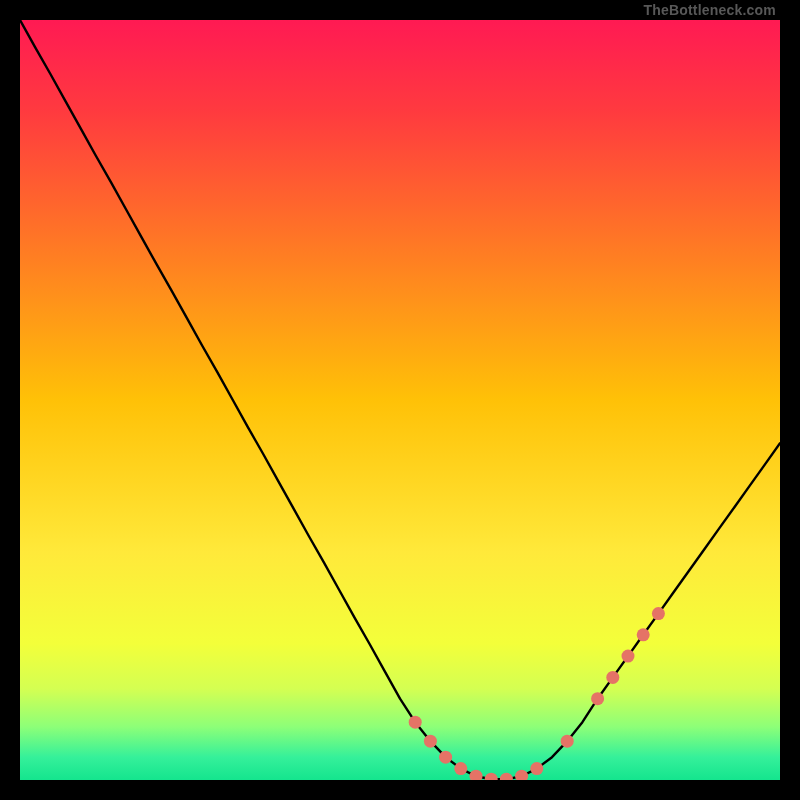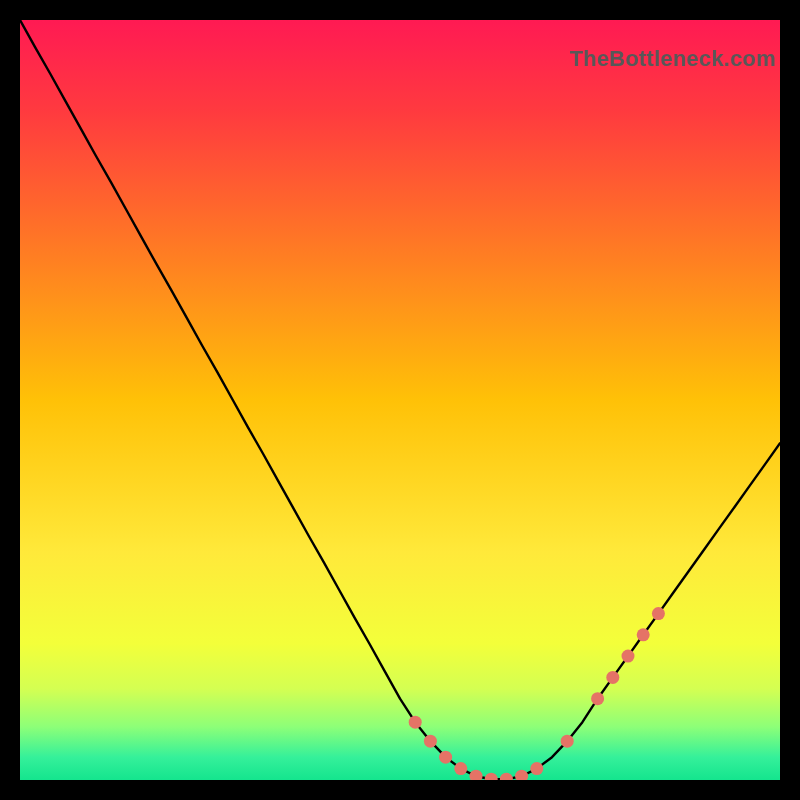--- a/index.html
+++ b/index.html
@@ -24,25 +24,24 @@
     left: 0;
     top: 0;
     width: 760px;
     height: 760px;
   }
   .watermark {
     position: absolute;
     top: 2px;
     right: 24px;
     color: #585858;
-    font-size: 22px;
+    font-size: 14px;
     font-weight: 600;
     letter-spacing: 0.2px;
     user-select: none;
-    margin-top: 44px;
   }
   svg { display: block; }
 </style>
 </head>
 <body>
 
 <div class="frame">
   <svg class="plot-area" viewBox="0 0 760 760" width="760" height="760">
     <defs>
       <linearGradient id="bg-grad" x1="0" y1="0" x2="0" y2="1">

